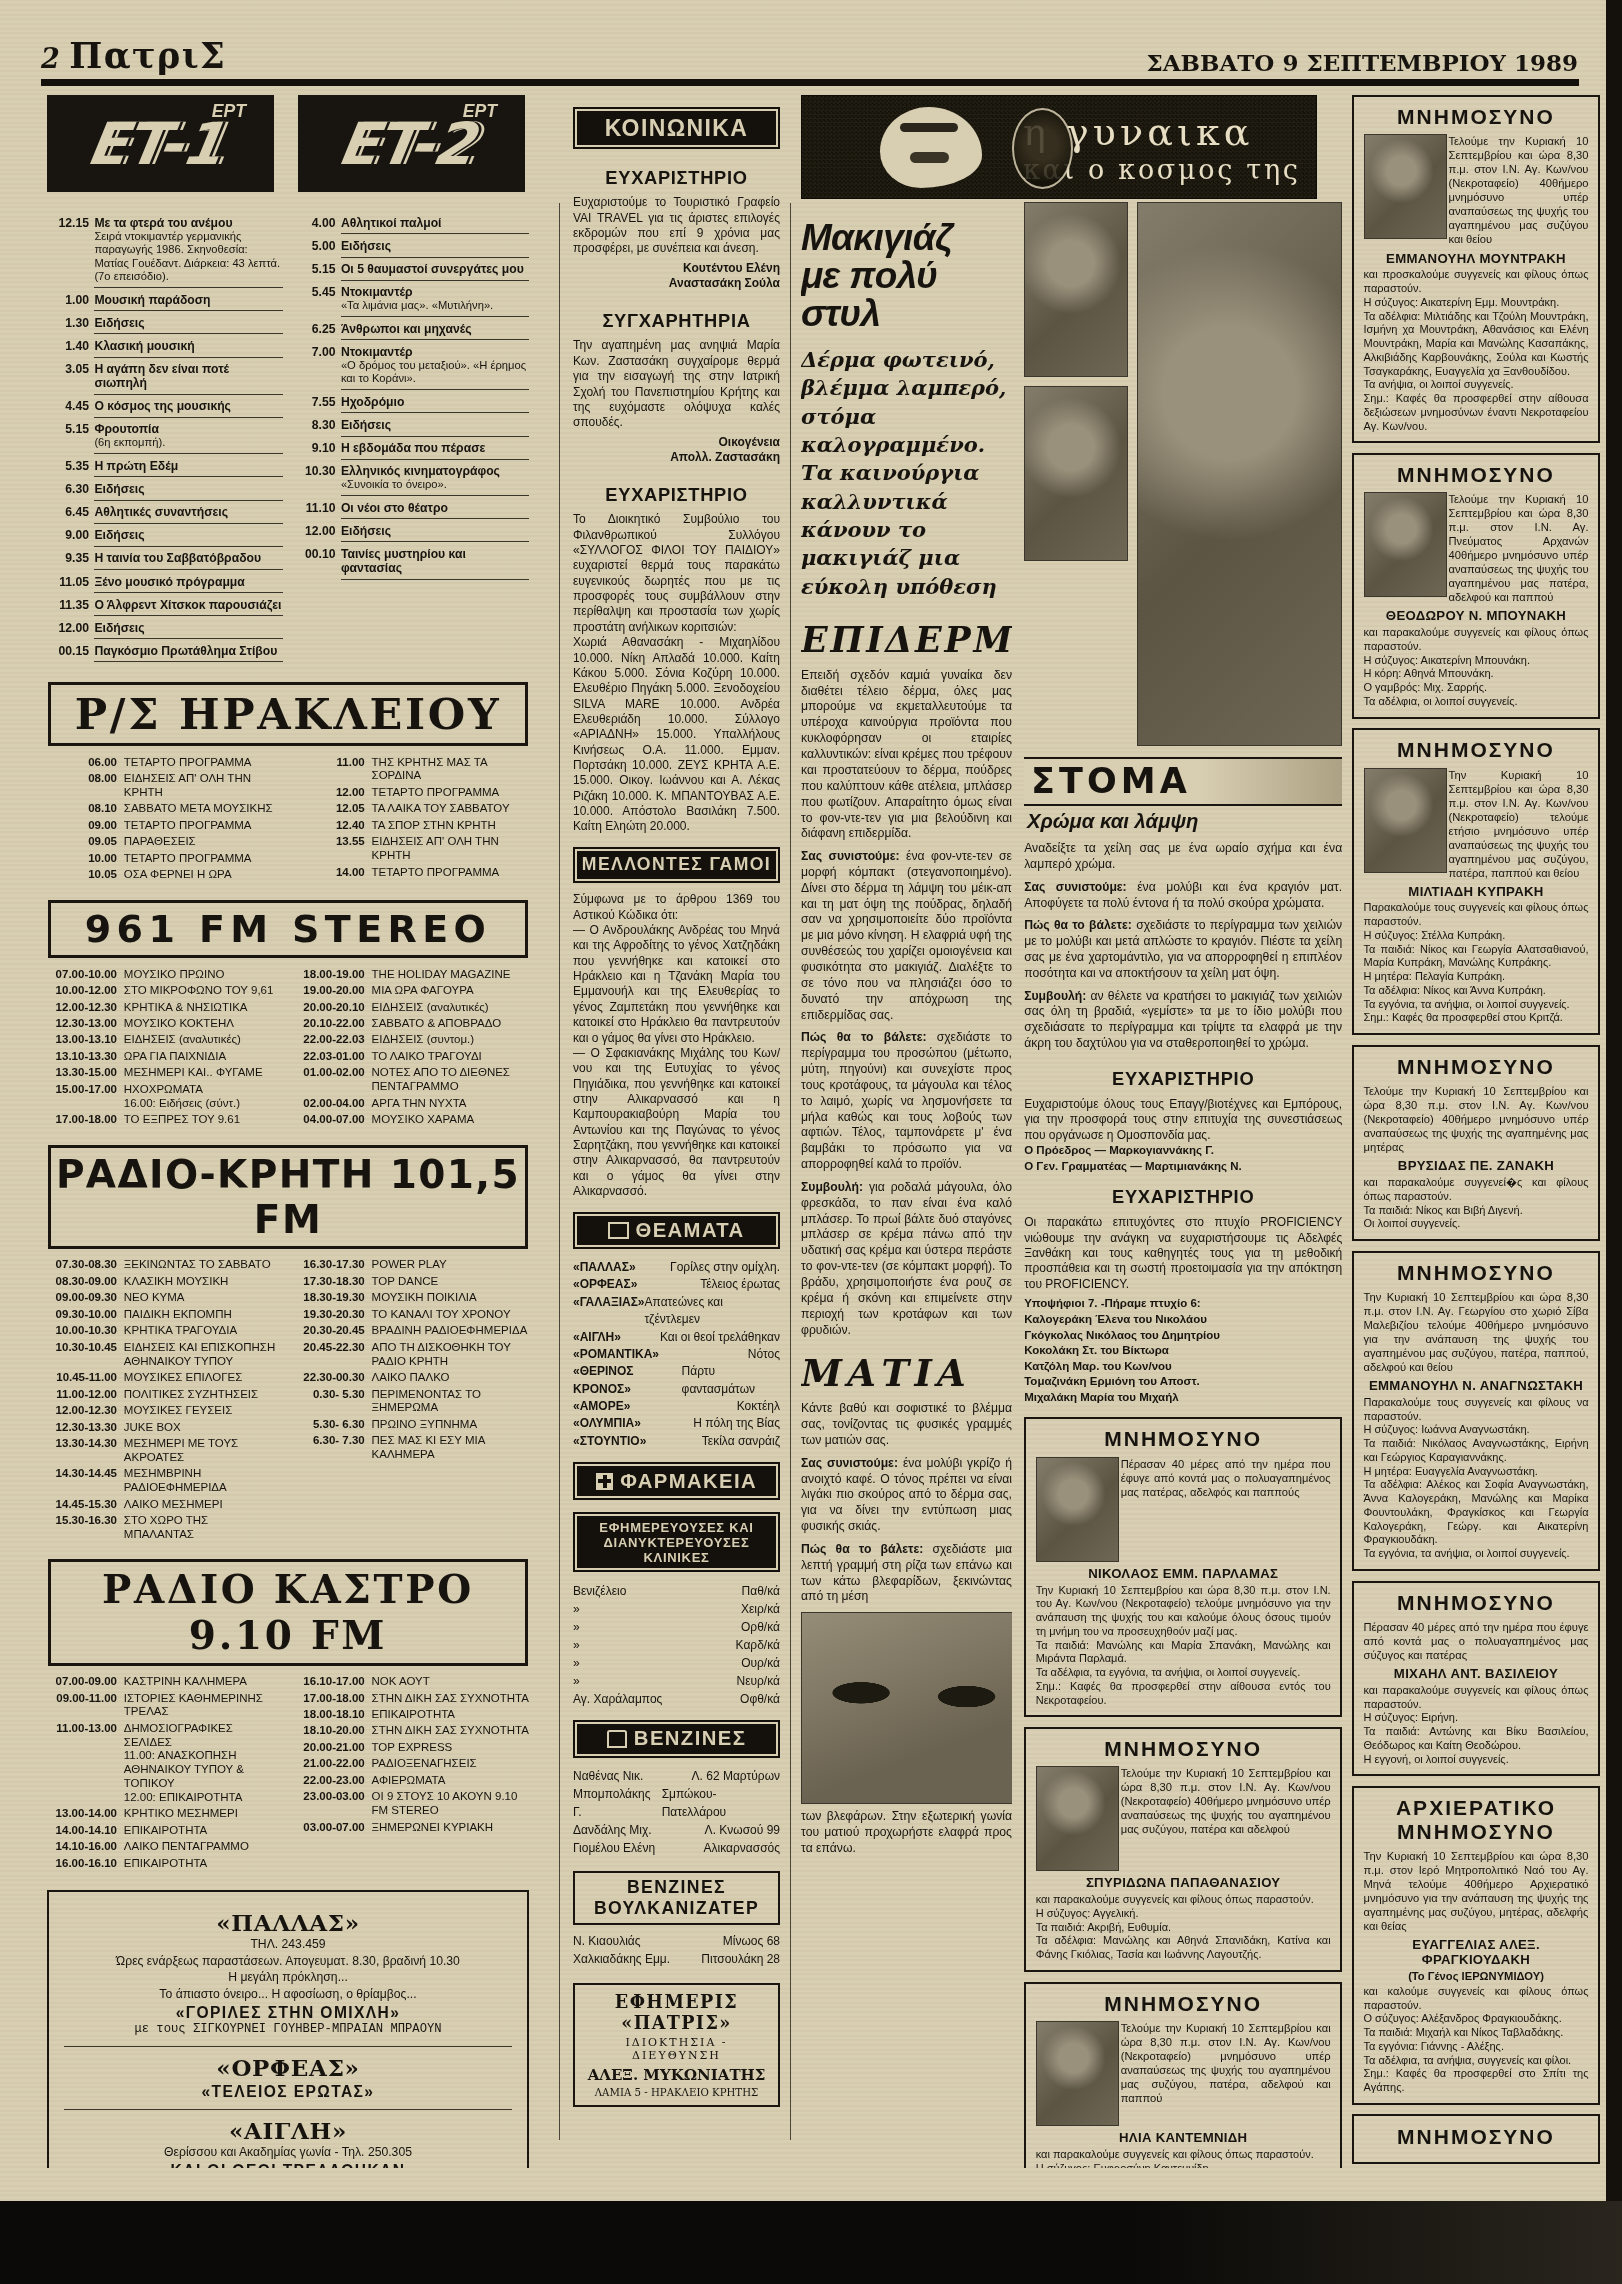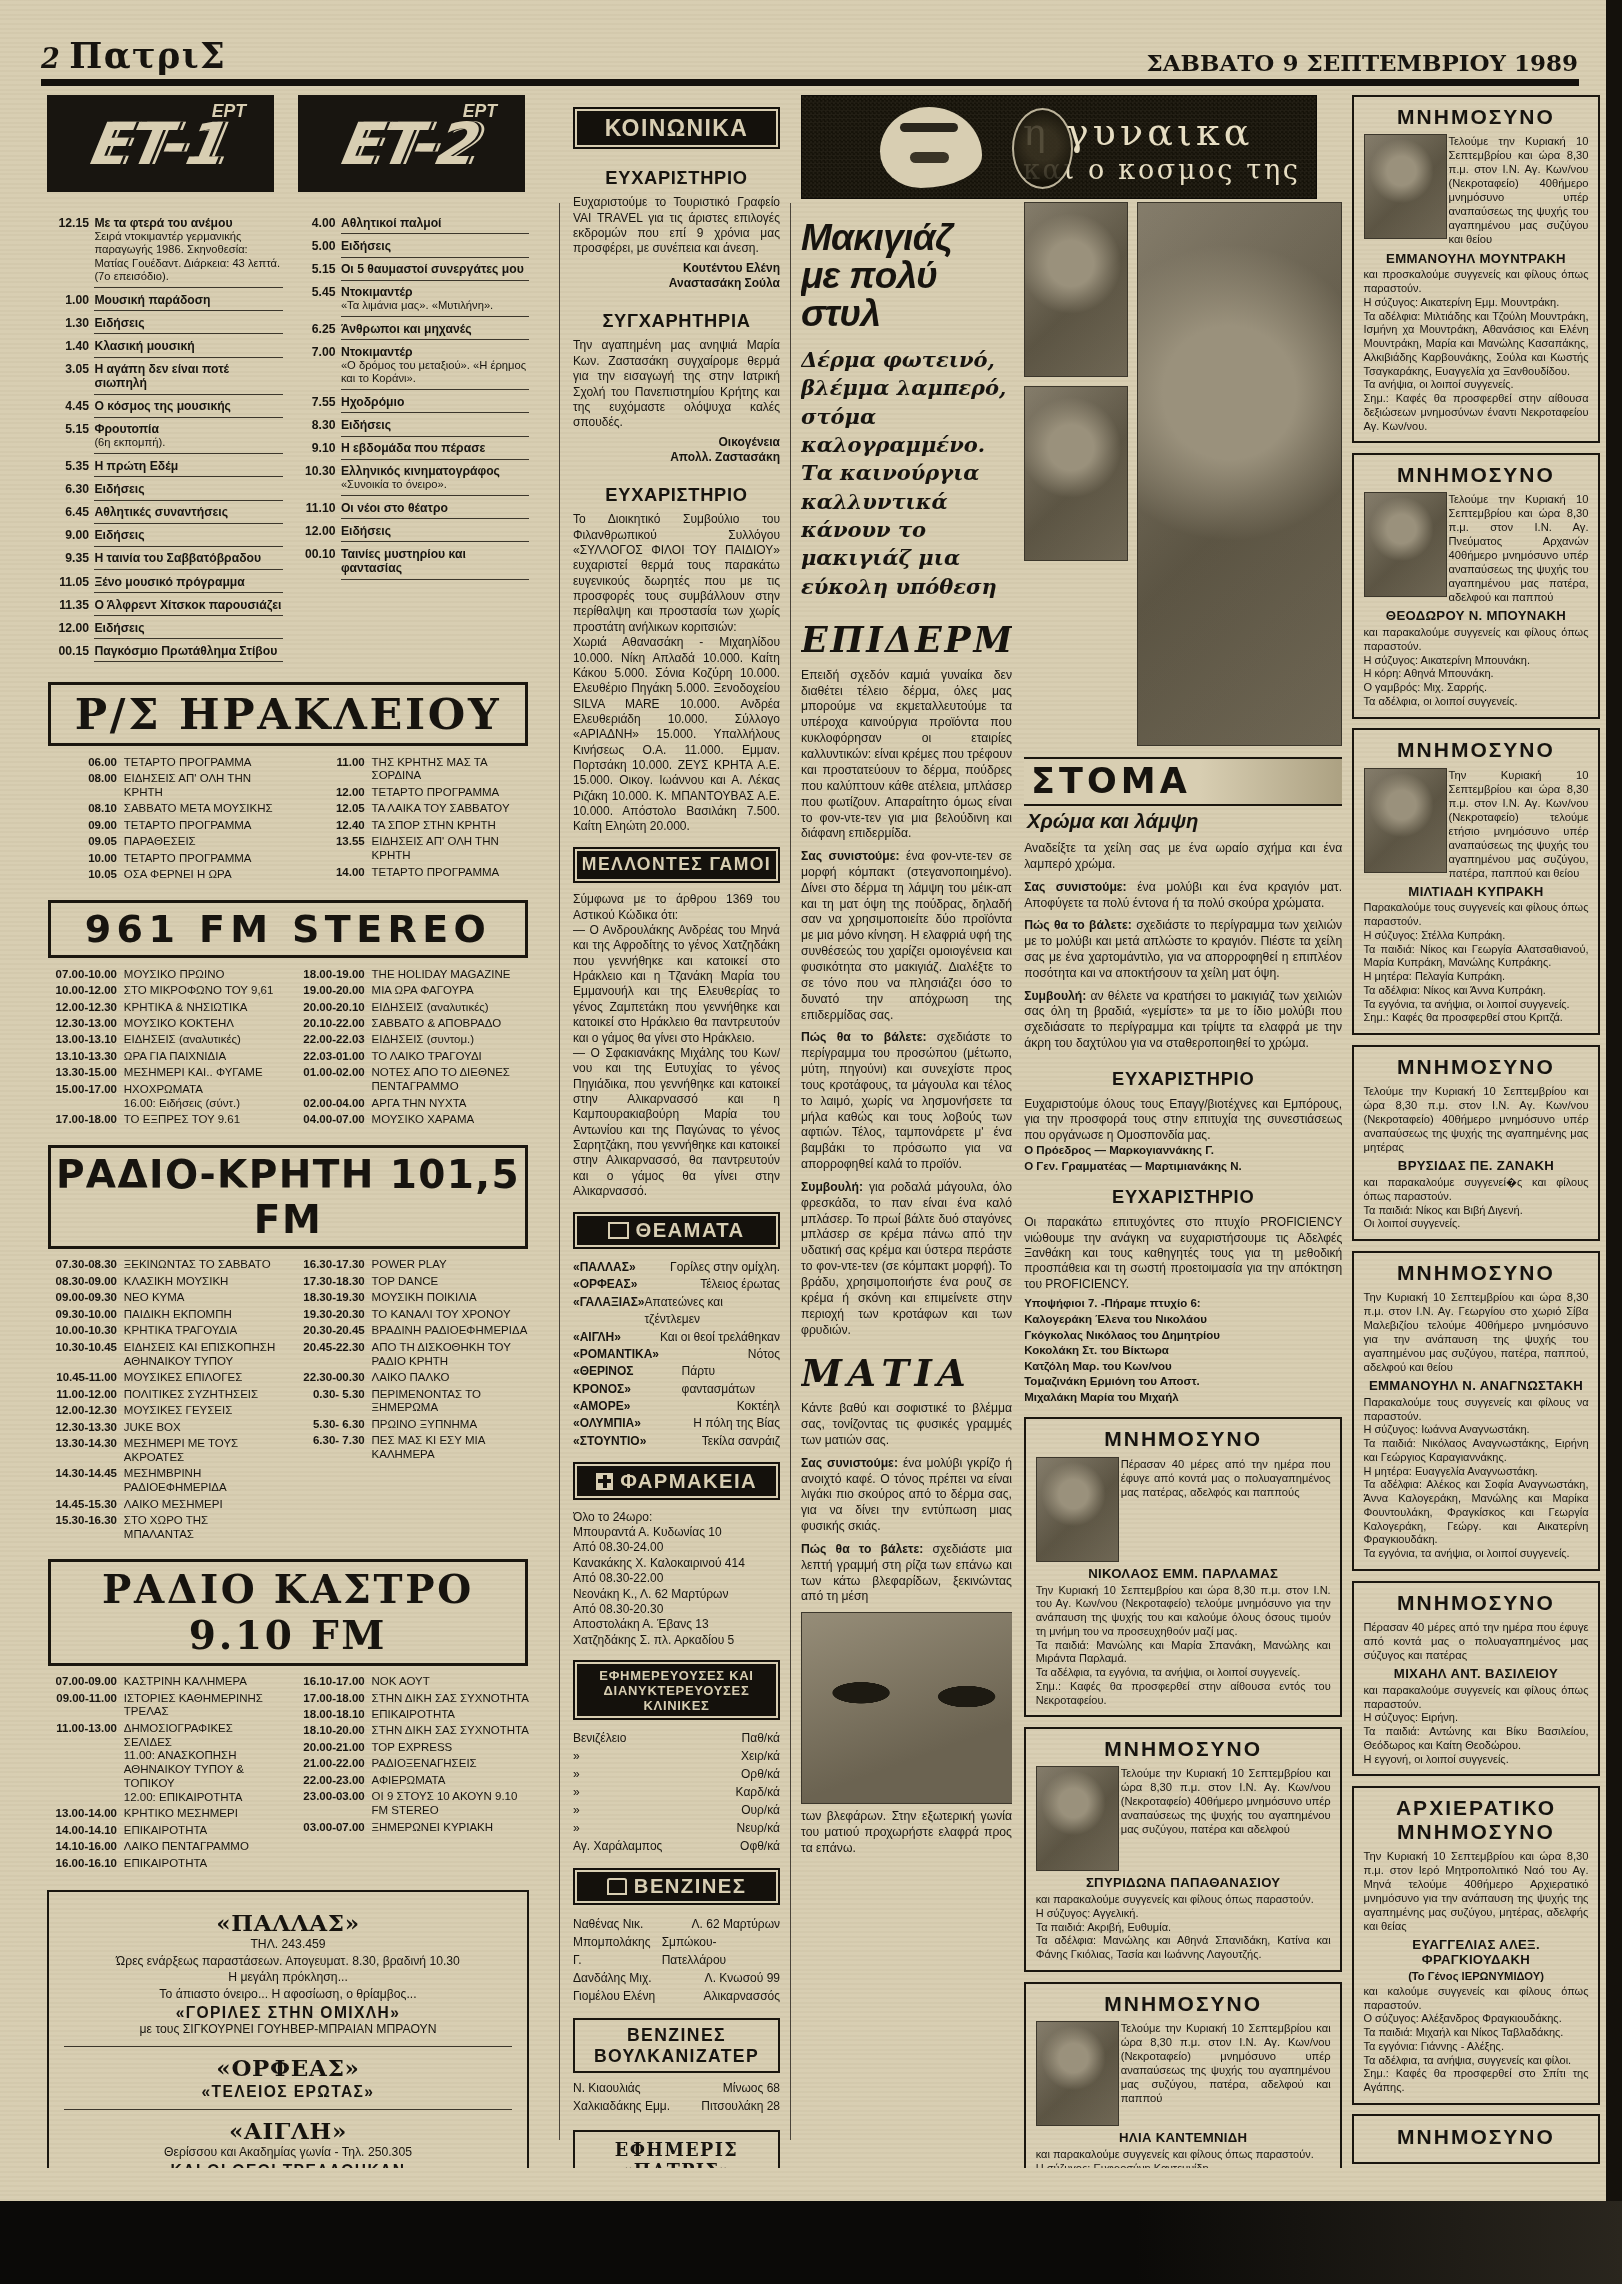--- a/index.html
+++ b/index.html
@@ -47,21 +47,21 @@
   .rtime{flex:none;width:70px;text-align:right;font-weight:bold;font-size:11.5px;}
   .rname{flex:1;font-size:11.5px;line-height:1.2;}
   
   .cinebox{border:2.7px solid #1a160f;margin-top:16.3px;padding:11px 15px;height:637px;overflow:hidden;}
   .cine{text-align:center;border-bottom:1.4px solid #3b362c;padding:6.8px 0 8.1px 0;}
   .cine:last-child{border-bottom:none;}
   .cname{font-family:"DejaVu Serif",serif;font-weight:bold;font-size:23px;letter-spacing:0.7px;}
   .cpre{font-size:12.2px;line-height:1.35;}
   .cpre:empty{display:none;}
   .cfilm{font-weight:bold;font-size:15.6px;letter-spacing:1.4px;margin-top:2px;}
-  .cpost{font-size:12.2px;line-height:1.3;}
+  .cpost{font-size:12.2px;line-height:1.3;font-family:Liberation Mono, monospace;}
   .cpost:empty{display:none;}
   
   .blackhead{background:#14110c;color:#d8ceb2;text-align:center;font-weight:bold;
              border:2px solid #14110c;box-shadow:0 0 0 2px #d8ceb2 inset;padding:5.4px 2.7px;
              font-size:20.3px;letter-spacing:1.4px;margin:12.2px 0 9.5px 0;display:flex;align-items:center;justify-content:center;gap:6.8px;}
   .khead{font-weight:bold;text-align:center;font-size:18.3px;letter-spacing:0.7px;margin:17.6px 0 6.8px 0;}
   .kbody{font-size:12px;line-height:1.28;text-align:justify;}
   .ksig{font-weight:bold;font-size:12px;text-align:right;margin-top:4.1px;line-height:1.3;}
   .theitem{display:flex;justify-content:space-between;font-size:12px;line-height:1.45;}
   .theitem .tn{font-weight:bold;}
@@ -838,29 +838,20 @@
           <div class="theitem">
             <span class="tn">«ΣΤΟΥΝΤΙΟ»</span>
             <span>Τεκίλα σανράιζ</span>
           </div>
         </div>
 
       <div class="blackhead">
         <span class="cross"></span>
         <span>ΦΑΡΜΑΚΕΙΑ</span>
       </div>
-      <div class="kbody pre">Όλο το 24ωρο:
-Μπουραντά Α. Κυδωνίας 10
-Από 08.30-24.00
-Κανακάκης Χ. Καλοκαιρινού 414
-Από 08.30-22.00
-Νεονάκη Κ., Λ. 62 Μαρτύρων
-Από 08.30-20.30
-Αποστολάκη Α. Έβανς 13
-Χατζηδάκης Σ. πλ. Αρκαδίου 5</div>
 
       <div class="blackhead" style="font-size:13px;letter-spacing:0.7px;">ΕΦΗΜΕΡΕΥΟΥΣΕΣ ΚΑΙ ΔΙΑΝΥΚΤΕΡΕΥΟΥΣΕΣ ΚΛΙΝΙΚΕΣ</div>
       <div>
 
       <div class="krow">
             <span>Βενιζέλειο</span>
             <span>Παθ/κά</span>
           </div>
           <div class="krow">
             <span>»</span>

